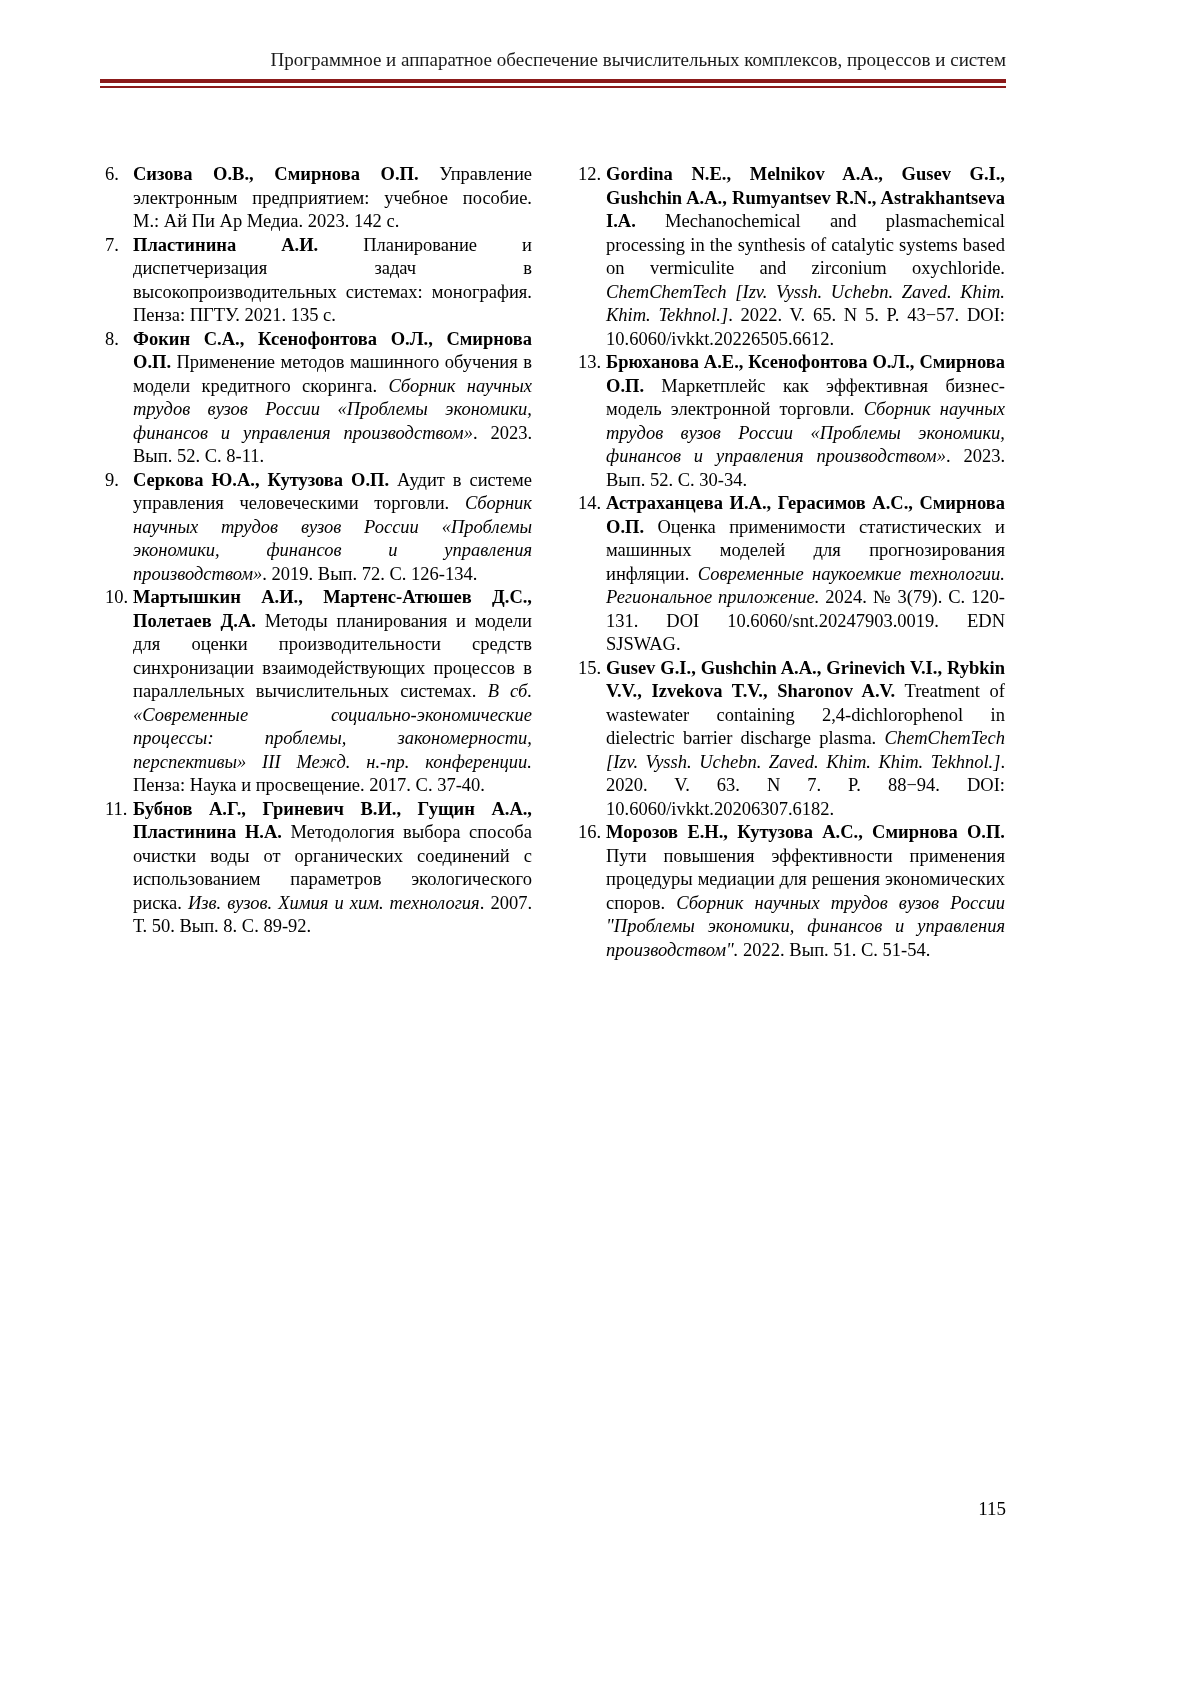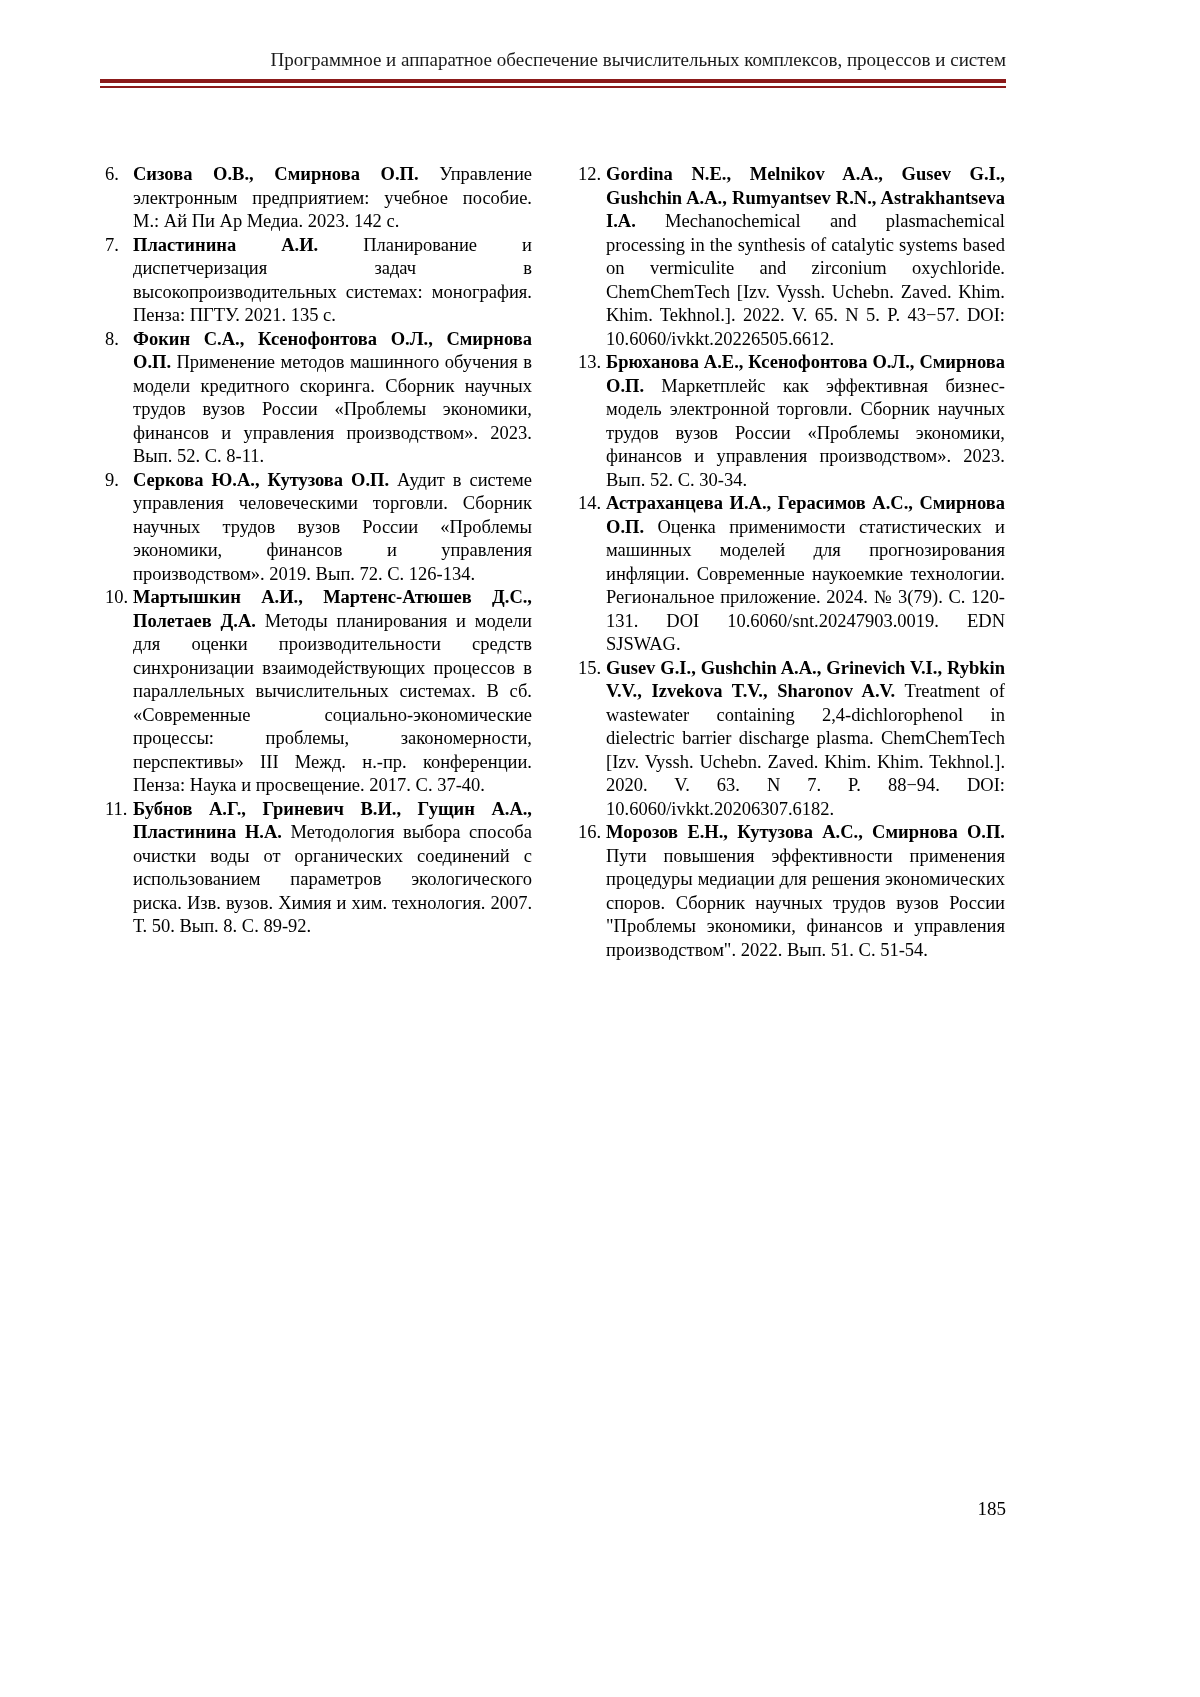--- a/index.html
+++ b/index.html
@@ -52,21 +52,21 @@
     padding-left: 28px;
     text-indent: -28px;
     margin: 0;
   }
   .ref-num {
     display: inline-block;
     width: 28px;
     text-indent: 0;
   }
   .seg-bold   { font-weight: bold; }
-  .seg-italic { }
+  .seg-italic { font-style: italic; }
   .seg-normal { }
 
   .page-number {
     position: absolute;
     left: 100px;
     top: 1498px;
     width: 906px;
     text-align: right;
     font-size: 19px;
   }
@@ -93,15 +93,15 @@
       </div>
     <div class="col" id="col-right">
         <div class="ref"><span class="ref-num">12.</span><span class="seg-bold">Gordina N.E., Melnikov A.A., Gusev G.I., Gushchin A.A., Rumyantsev R.N., Astrakhantseva I.A.</span><span class="seg-normal"> Mechanochemical and plasmachemical processing in the synthesis of catalytic systems based on vermiculite and zirconium oxychloride. </span><span class="seg-italic">ChemChemTech [Izv. Vyssh. Uchebn. Zaved. Khim. Khim. Tekhnol.]</span><span class="seg-normal">. 2022. V. 65. N 5. P. 43−57. DOI: 10.6060/ivkkt.20226505.6612.</span></div>
         <div class="ref"><span class="ref-num">13.</span><span class="seg-bold">Брюханова А.Е., Ксенофонтова О.Л., Смирнова О.П.</span><span class="seg-normal"> Маркетплейс как эффективная бизнес-модель электронной торговли. </span><span class="seg-italic">Сборник научных трудов вузов России «Проблемы экономики, финансов и управления производством»</span><span class="seg-normal">. 2023. Вып. 52. С. 30-34.</span></div>
         <div class="ref"><span class="ref-num">14.</span><span class="seg-bold">Астраханцева И.А., Герасимов А.С., Смирнова О.П.</span><span class="seg-normal"> Оценка применимости статистических и машинных моделей для прогнозирования инфляции. </span><span class="seg-italic">Современные наукоемкие технологии. Региональное приложение.</span><span class="seg-normal"> 2024. № 3(79). С. 120-131. DOI 10.6060/snt.20247903.0019. EDN SJSWAG.</span></div>
         <div class="ref"><span class="ref-num">15.</span><span class="seg-bold">Gusev G.I., Gushchin A.A., Grinevich V.I., Rybkin V.V., Izvekova T.V., Sharonov A.V.</span><span class="seg-normal"> Treatment of wastewater containing 2,4-dichlorophenol in dielectric barrier discharge plasma. </span><span class="seg-italic">ChemChemTech [Izv. Vyssh. Uchebn. Zaved. Khim. Khim. Tekhnol.]</span><span class="seg-normal">. 2020. V. 63. N 7. P. 88−94. DOI: 10.6060/ivkkt.20206307.6182.</span></div>
         <div class="ref"><span class="ref-num">16.</span><span class="seg-bold">Морозов Е.Н., Кутузова А.С., Смирнова О.П.</span><span class="seg-normal"> Пути повышения эффективности применения процедуры медиации для решения экономических споров. </span><span class="seg-italic">Сборник научных трудов вузов России "Проблемы экономики, финансов и управления производством".</span><span class="seg-normal"> 2022. Вып. 51. С. 51-54.</span></div>
       </div>
   </main>
 
-  <div class="page-number">185</div>
+  <div class="page-number">115</div>
 
 </div>
 
 </body></html>

